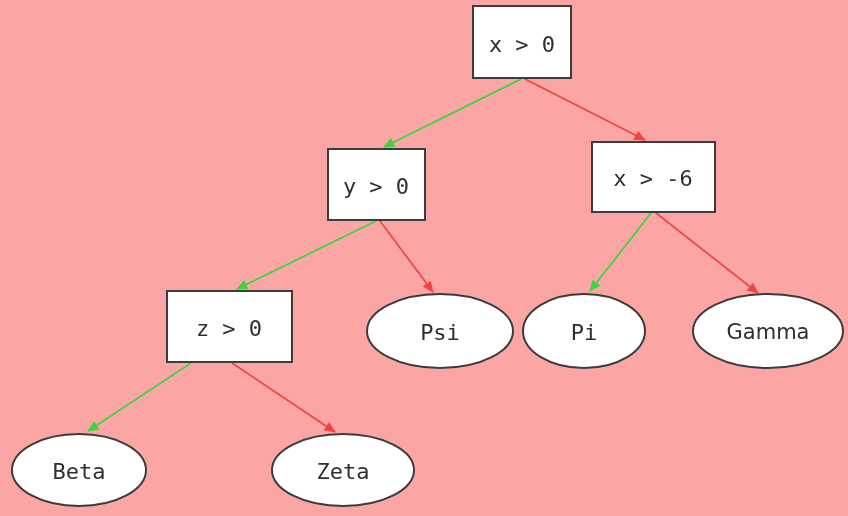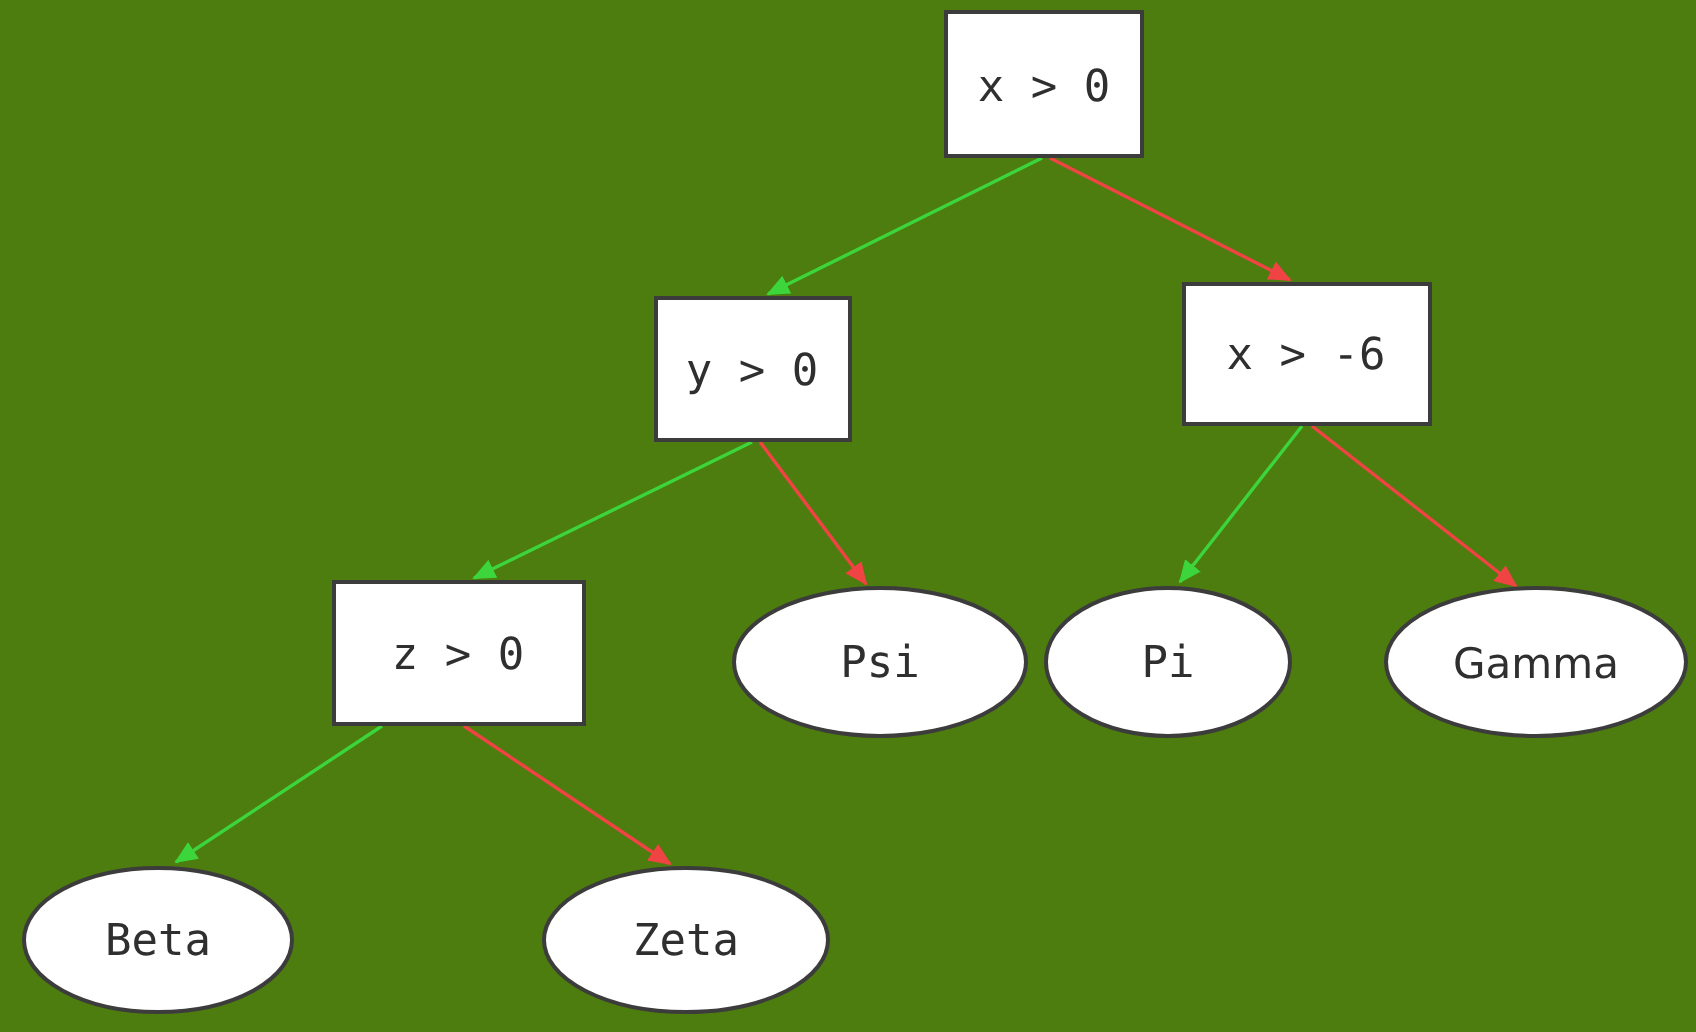--- a/index.html
+++ b/index.html
@@ -1,20 +1,20 @@
 <!DOCTYPE html>
 <html><head>
 <meta charset="utf-8">
 <style>
   html, body { margin: 0; padding: 0; background: #ffffff; }
   .stage {
     width: 848px;
     height: 516px;
     position: relative;
-    background: #4d7c0f;
+    background: #fca5a5;
     overflow: hidden;
   }
   svg { display: block; }
   .dbox, .dellipse {
     fill: #ffffff;
     stroke-width: 2px;
   }
   .edge {
     fill: none;
     stroke-width: 1.7px;

